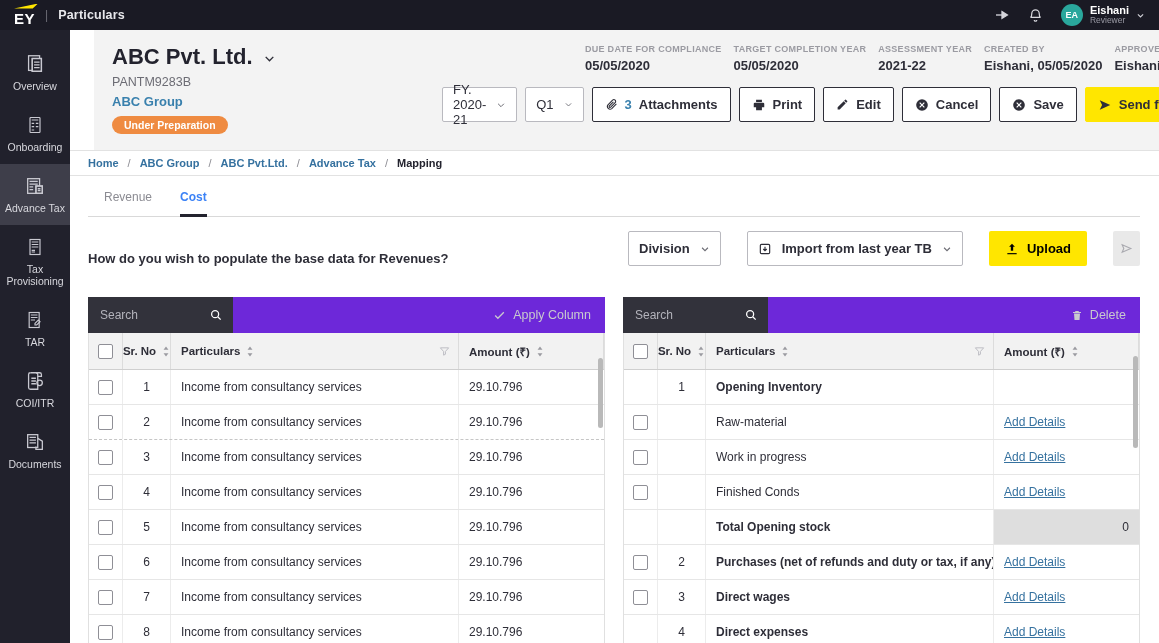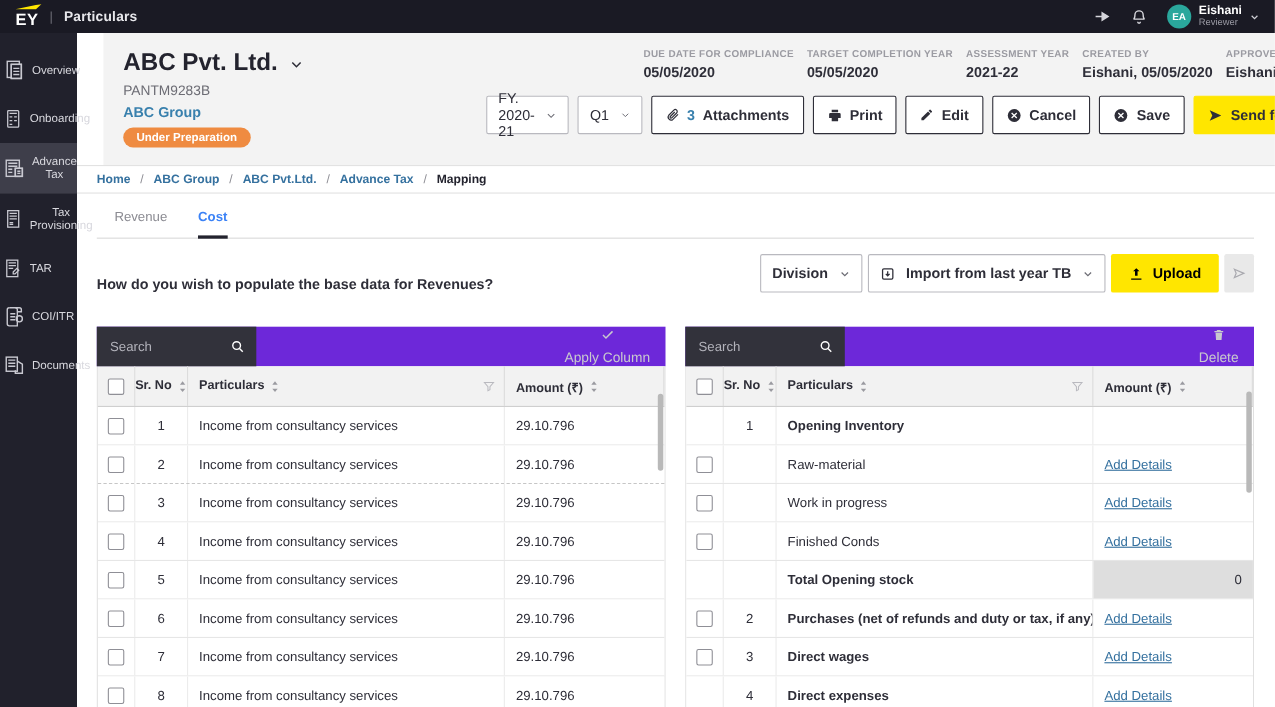--- a/index.html
+++ b/index.html
@@ -22,21 +22,21 @@
   .avatar { width:22px; height:22px; border-radius:50%; background:#2aa79c; color:#fff;
             font-size:9px; font-weight:700; display:flex; align-items:center; justify-content:center; }
   .user-meta { display:flex; flex-direction:column; line-height:1.05; }
   .user-name { color:#fff; font-size:11px; font-weight:700; }
   .user-role { color:#9a9aa4; font-size:8.5px; }
   .user-caret { color:#cfcfd6; }
 
   
   .sidebar { position:absolute; top:30px; left:0; width:70px; bottom:0; background:#21212c; z-index:20;
              display:flex; flex-direction:column; padding-top:12px; }
-  .side-item { display:flex; align-items:center; gap:5px;
+  .side-item { display:flex; flex-direction:column; align-items:center; gap:5px;
                padding:11px 2px; cursor:pointer; color:#d8d8de; }
   .side-item .s-icon { color:#c9c9d1; }
   .side-label { font-size:10.5px; text-align:center; line-height:1.15; }
   .side-item.active { background:#3e3e4a; }
 
   
   .main { position:absolute; top:30px; left:70px; right:0; bottom:0; background:#fff; }
   .head-band { background:#f3f3f3; padding:14px 19px 16px 18px; display:flex;margin-left:24px; }
   .entity { min-width:330px; }
   .entity-name-row { display:flex; align-items:center; gap:10px; }
@@ -71,37 +71,37 @@
 
   
   .tabs-wrap { padding:0 19px 0 18px; }
   .tabs { display:flex; gap:28px; padding:14px 0 0 16px; border-bottom:1px solid #d9d9d9; }
   .tab { font-size:12px; padding-bottom:10px; cursor:pointer; color:#8b8b92; }
   .tab.active { color:#3b82f6; font-weight:800; border-bottom:3px solid #23232e; margin-bottom:-1px; }
 
   
   .action-band { display:flex; align-items:flex-end; justify-content:space-between; padding:14px 19px 6px 18px; }
   .question { font-size:13px; font-weight:700; color:#2e2e38; }
-  .action-btns { display:flex; gap:5px; align-items:center; }
+  .action-btns { display:flex; gap:26px; align-items:center; }
   .btn-upload { background:#ffe600; border:none; border-radius:2px; height:35px; display:flex;
                 align-items:center; gap:8px; padding:0 16px; font-size:13px; font-weight:700; cursor:pointer; }
   .btn-disabled { width:27px; height:35px; background:#e9e9e9; border:none; border-radius:2px;
                   display:flex; align-items:center; justify-content:center; color:#a9a9af; }
 
   
   .tables { display:flex; gap:18px; padding:4px 19px 0 18px; }
   .tbl { flex:1; position:relative; }
   .tbl-toolbar { background:#6d28d9; height:36px; display:flex; align-items:center;margin-top:21px; }
   .search-box { background:#32323b; height:36px; width:145px; display:flex; align-items:center; padding:0 10px 0 12px; }
   .search-box input { background:transparent; border:none; outline:none; color:#d7d7dd; font-size:12px;
                       width:100%; font-family:"Liberation Sans", sans-serif; }
   .search-box input::placeholder { color:#b3b3bb; }
   .search-box .mag { color:#fff; margin-left:4px; }
   .toolbar-action { margin-left:auto; display:flex; align-items:center; gap:7px; padding-right:14px;
-                    color:#c9c9ce; font-size:12.5px; cursor:pointer;flex-direction:column; }
+                    color:#c9c9ce; font-size:12.5px; cursor:pointer; }
   .tbl-body { border:1px solid #e0e0e0; border-top:none; }
   .trow { display:grid; grid-template-columns:34px 48px 1fr 145px; height:35px; background:#fff;
           border-bottom:1px solid #e6e6e6; }
   .trow.hdr { background:#f2f2f2; height:37px; border-bottom:1px solid #cfcfcf; }
   .trow.dashed { border-bottom:1px dashed #c6c6c6; }
   .cell { display:flex; align-items:center; padding:0 10px; font-size:12px; color:#2e2e38;
           border-right:1px solid #ececec; overflow:hidden; white-space:nowrap; }
   .trow.hdr .cell { border-right:1px solid #dcdcdc; font-weight:700; font-size:11.5px; position:relative; }
   .cell:last-child { border-right:none; }
   .cb-cell { justify-content:center; padding:0; }

